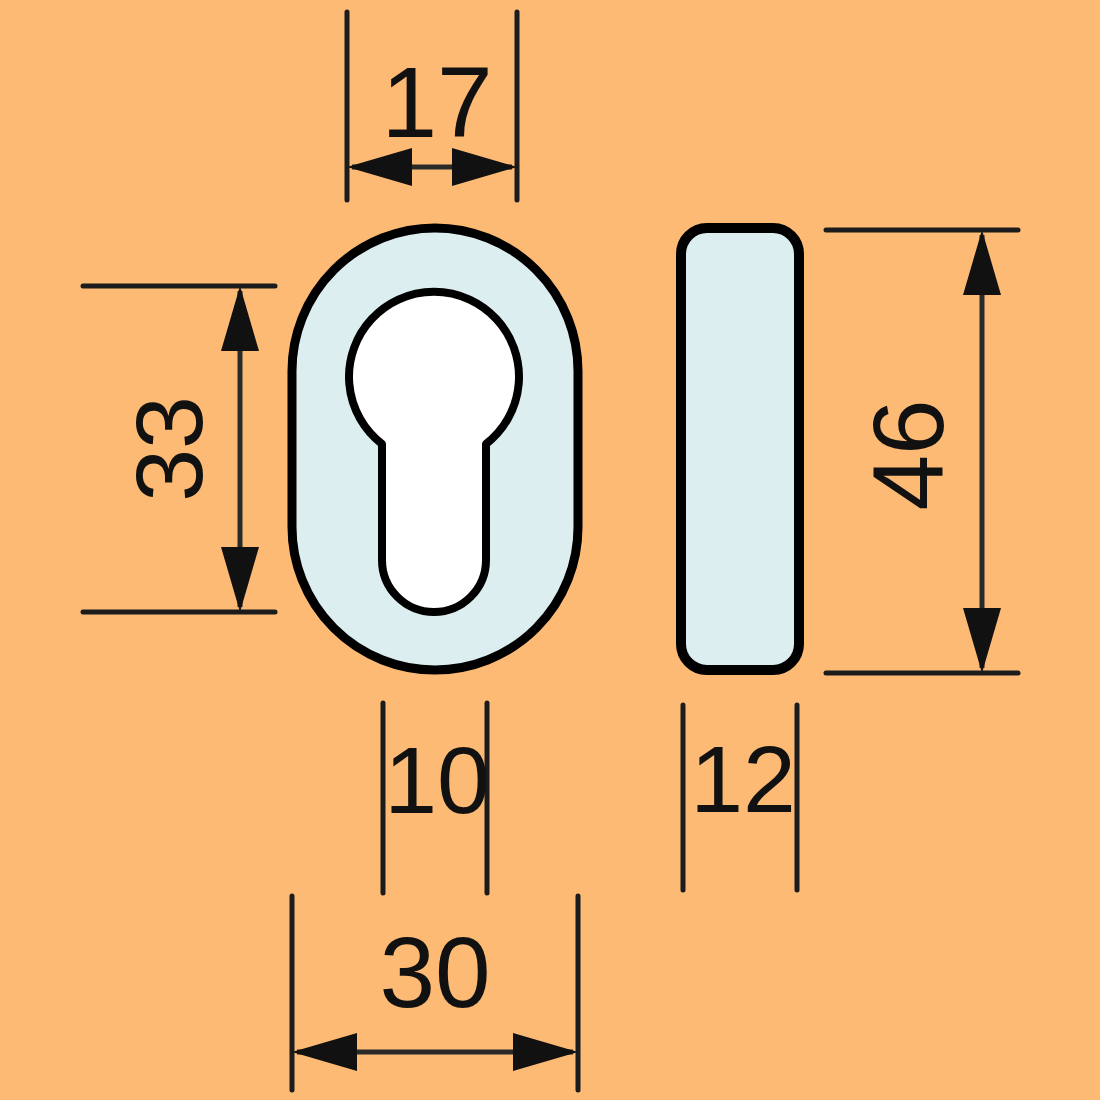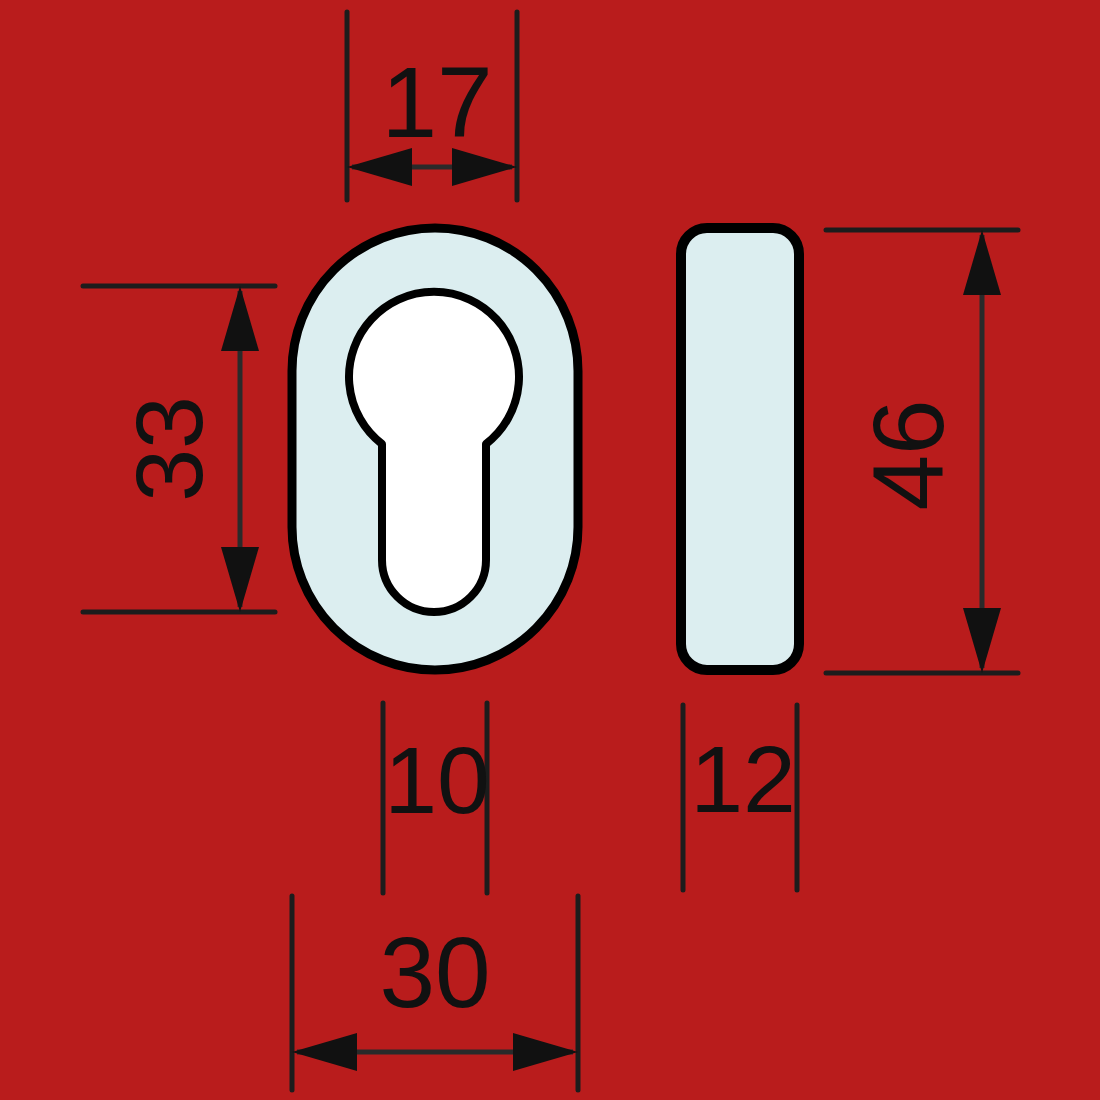--- a/index.html
+++ b/index.html
@@ -5,21 +5,21 @@
   html, body {
     margin: 0;
     padding: 0;
     background: #ffffff;
     font-family: "Liberation Sans", sans-serif;
   }
   .stage {
     position: relative;
     width: 1100px;
     height: 1100px;
-    background: #b91c1c;
+    background: #fdba74;
     overflow: hidden;
   }
   svg { display: block; }
   .ext-line {
     stroke: #1c1c1c;
     stroke-width: 5;
     stroke-linecap: round;
     fill: none;
   }
   .dim-line {

